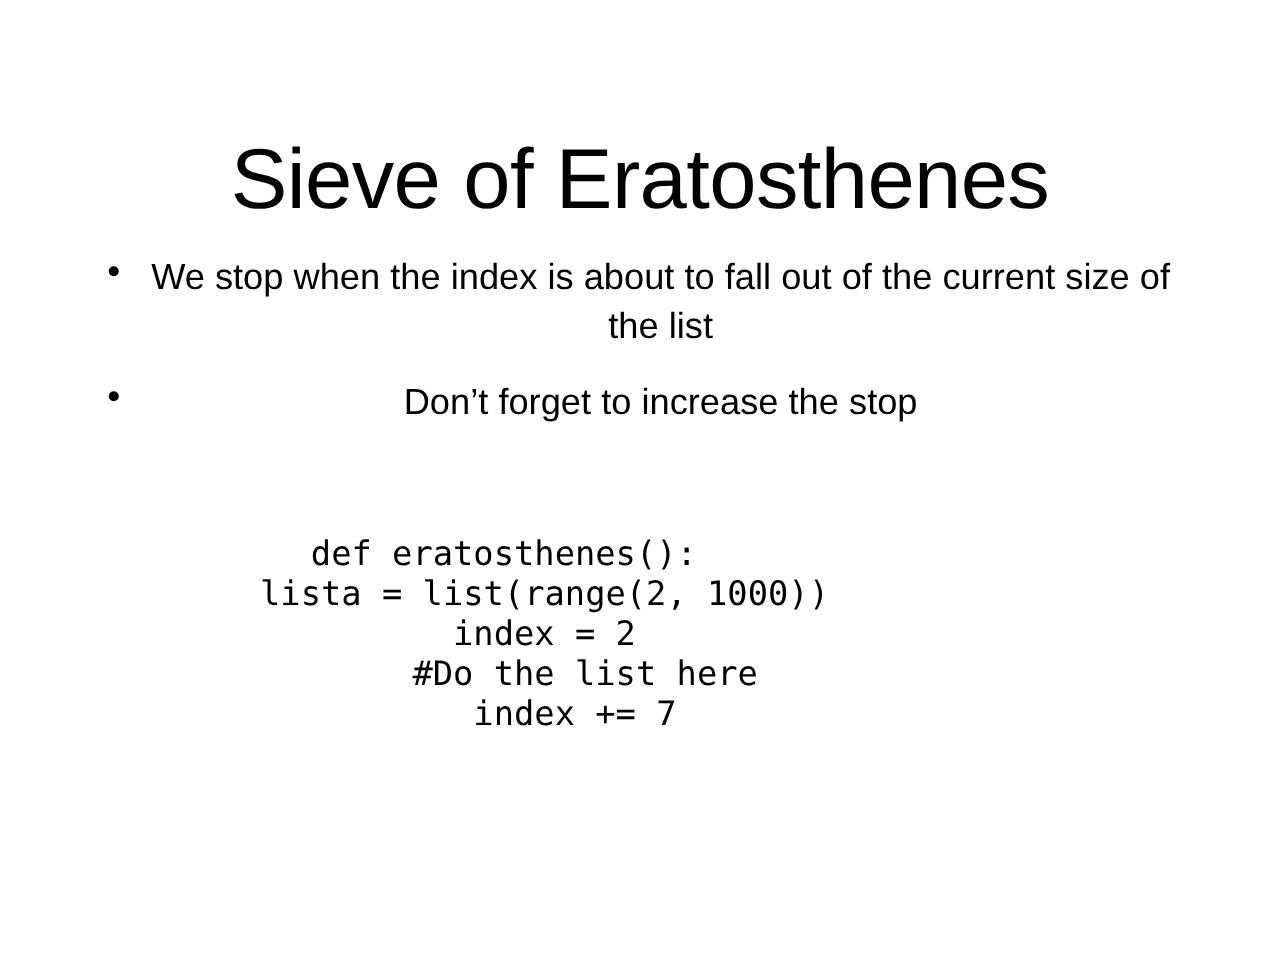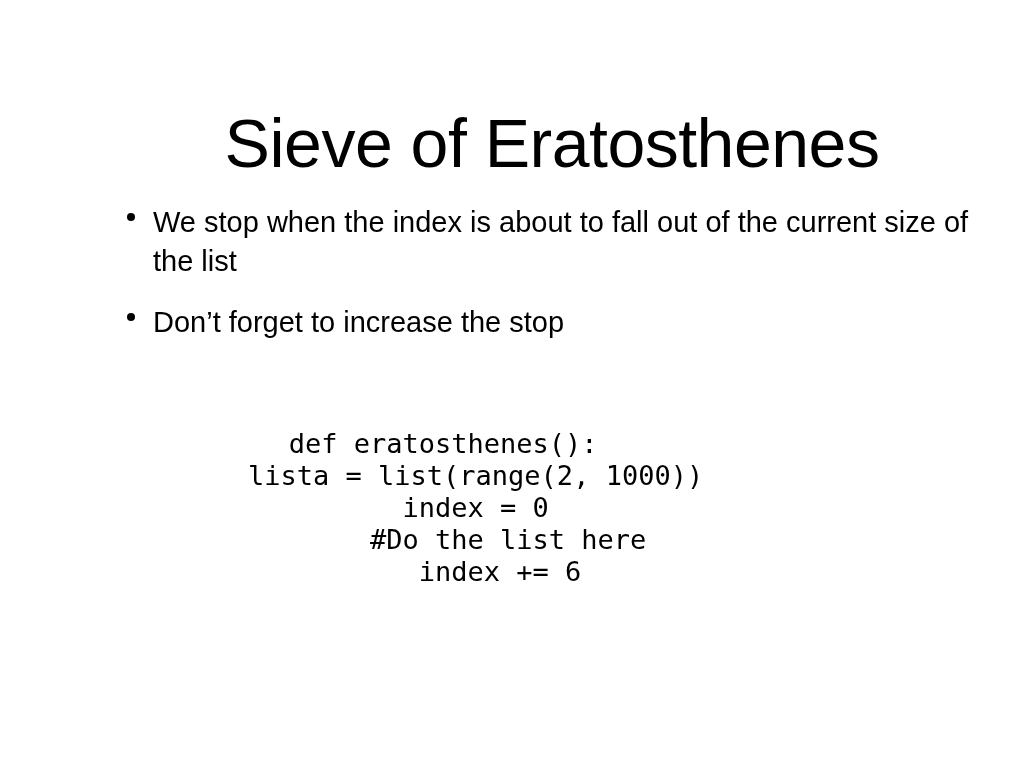--- a/index.html
+++ b/index.html
@@ -14,21 +14,20 @@
     font-family: "Liberation Sans", sans-serif;
     color: #000000;
     overflow: hidden;
     position: relative;
   }
   .slide {
     position: relative;
     width: 849px;
     height: 768px;
     background: #ffffff;
-    margin-left: 40px;
   }
 
   
   .slide-title {
     position: absolute;
     left: 0;
     top: 62px;
     width: 1024px;
     text-align: center;
     font-family: "Liberation Sans", sans-serif;
@@ -42,20 +41,21 @@
 
   
   .bullet-list {
     position: absolute;
     left: 84px;
     top: 203px;
     width: 860px;
     margin: 0;
     padding: 0;
     list-style: none;
+    text-align: center;
   }
   .bullet-item {
     position: relative;
     padding-left: 29px;
     margin-bottom: 22px;
     font-size: 29px;
     font-weight: 400;
     line-height: 39px;
     color: #000000;
     font-family: "Liberation Sans", sans-serif;
@@ -110,15 +110,15 @@
     <li class="bullet-item">
       <span class="bullet-marker"></span>
       <span class="bullet-text">We stop when the index is about to fall out of the current size of the list</span>
     </li>
     <li class="bullet-item">
       <span class="bullet-marker"></span>
       <span class="bullet-text">Don’t forget to increase the stop</span>
     </li>
   </ul>
 
-  <pre class="code-block"><code class="code-line">def eratosthenes():</code><code class="code-line">    lista = list(range(2, 1000))</code><code class="code-line">    index = 0</code><code class="code-line">        #Do the list here</code><code class="code-line">       index += 6</code></pre>
+  <pre class="code-block"><code class="code-line">def eratosthenes():</code><code class="code-line">    lista = list(range(2, 1000))</code><code class="code-line">    index = 2</code><code class="code-line">        #Do the list here</code><code class="code-line">       index += 7</code></pre>
 
 </div>
 
 </body></html>

